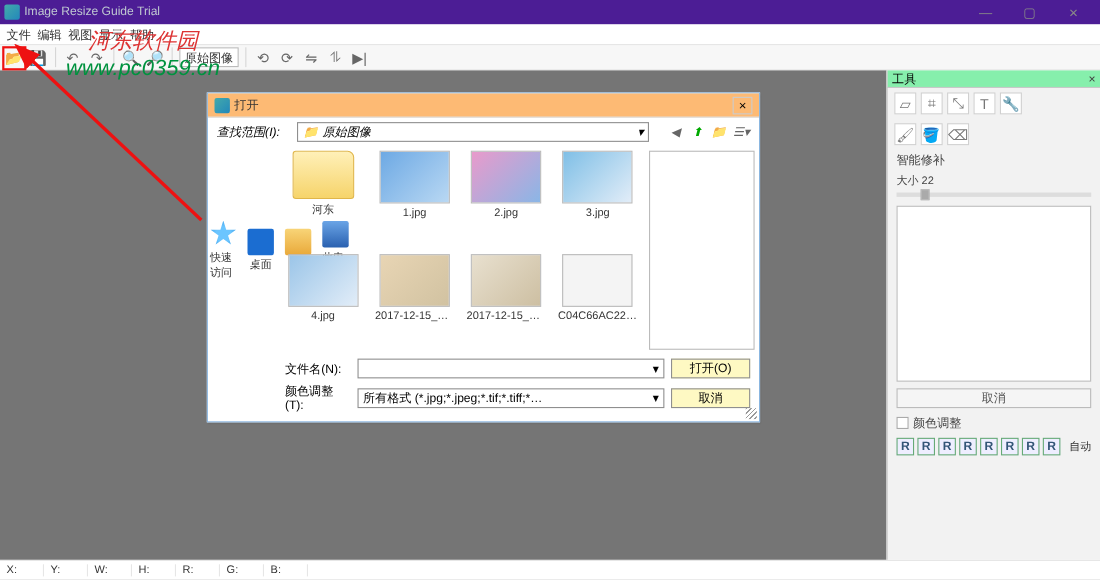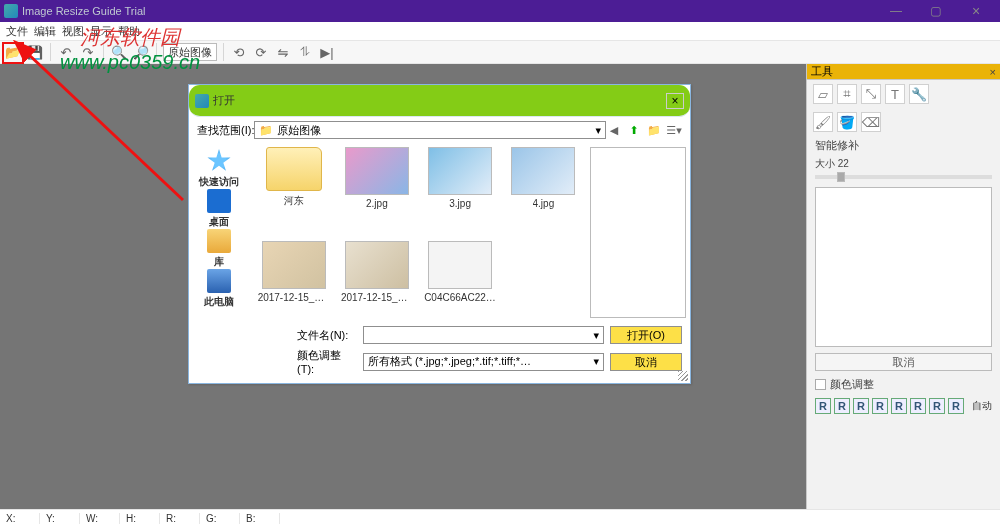--- a/index.html
+++ b/index.html
@@ -22,21 +22,21 @@
 .tsep { width: 1px; height: 18px; background: #d6d6d6; margin: 0 2px; }
 .tlabel { font-size: 11px; color: #333; padding: 0 4px; border: 1px solid #bbb; background: #fff; height: 18px; display: flex; align-items: center; }
 
 
 .main { position: absolute; top: 64px; left: 0; right: 194px; bottom: 18px; background: #757575; }
 .statusbar { position: absolute; bottom: 0; left: 0; right: 0; height: 18px; background: #fff; border-top: 1px solid #e6e6e6; display: flex; align-items: center; font-size: 10px; color: #333; }
 .statusbar span { padding: 0 6px; border-right: 1px solid #e6e6e6; min-width: 40px; }
 
 
 .rpanel { position: absolute; top: 64px; right: 0; width: 194px; bottom: 18px; background: #f2f2f2; border-left: 1px solid #c8c8c8; display: flex; flex-direction: column; }
-.rpanel .hdr { height: 16px; background: #eab308; border-bottom: 1px solid #c8c8c8; display: flex; align-items: center; padding: 0 4px; font-size: 11px; }
+.rpanel .hdr { height: 16px; background: #86efac; border-bottom: 1px solid #c8c8c8; display: flex; align-items: center; padding: 0 4px; font-size: 11px; }
 .rpanel .hdr .x { margin-left: auto; font-size: 11px; color: #444; }
 .rtoolrow { display: flex; gap: 4px; padding: 4px 6px; }
 .ricon { width: 20px; height: 20px; border: 1px solid #d0d0d0; background: #fff; display: flex; align-items: center; justify-content: center; color: #777; font-size: 13px; }
 .rsect-label { font-size: 11px; color: #444; padding: 2px 8px; }
 .slider-wrap { padding: 2px 8px 6px; }
 .slider-wrap .lbl { font-size: 10px; color: #444; }
 .slider { width: 100%; height: 4px; background: #ddd; position: relative; margin-top: 4px; }
 .slider .thumb { position: absolute; top: -3px; left: 22px; width: 8px; height: 10px; background: #aaa; }
 .preview { margin: 2px 8px; flex: 0 0 160px; border: 1px solid #bbb; background: #fff; }
 .cancelbtn { margin: 4px 8px; height: 18px; border: 1px solid #bbb; background: #f5f5f5; text-align: center; font-size: 11px; line-height: 16px; color: #555; }
@@ -47,30 +47,30 @@
 .sampicons .auto { font-size: 10px; color: #333; margin-left: auto; font-family: Liberation Mono, monospace; }
 
 
 .watermark { position: absolute; top: 24px; left: 60px; color: #00923f; font-weight: normal; font-size: 20px; z-index: 5; font-style: italic; pointer-events: none; text-align: center; }
 .watermark .cn { color: #d33; font-family: "KaiTi","STKaiti",serif; }
 .arrow { position: absolute; top: 40px; left: 8px; z-index: 6; pointer-events: none; }
 .redbox { position: absolute; top: 42px; left: 2px; width: 22px; height: 22px; border: 2px solid #e11; z-index: 4; pointer-events: none; }
 
 
 .dialog { position: absolute; top: 84px; left: 188px; width: 503px; height: 300px; background: #fff; border: 1px solid #8ab6e0; box-shadow: 1px 1px 2px rgba(0,0,0,.15); z-index: 10; display: flex; flex-direction: column; }
-.dlg-title { height: 32px; background: #84cc16; display: flex; align-items: center; padding: 0 6px; border-bottom: 1px solid #dbe8f4; border-radius: 11px; }
+.dlg-title { height: 22px; background: #fdba74; display: flex; align-items: center; padding: 0 6px; border-bottom: 1px solid #dbe8f4; }
 .dlg-title .ic { width: 14px; height: 14px; background: linear-gradient(135deg,#4aa,#28b); border-radius: 2px; margin-right: 4px; }
 .dlg-title .t { font-size: 11px; color: #333; flex: 1; }
 .dlg-title .cx { width: 18px; height: 16px; display: flex; align-items: center; justify-content: center; border: 1px solid #ccc; font-size: 12px; }
-.dlg-toprow { display: flex; align-items: center; padding: 4px 8px; gap: 0; font-size: 11px; }
+.dlg-toprow { display: flex; align-items: center; padding: 4px 8px; gap: 16px; font-size: 11px; font-style: italic; }
 .dlg-select { flex: 1; height: 18px; border: 1px solid #8f8f8f; padding: 0 4px; display: flex; align-items: center; justify-content: space-between; }
 .dlg-navicons { display: flex; gap: 4px; }
 .navic { width: 16px; height: 16px; display: flex; align-items: center; justify-content: center; font-size: 11px; color: #666; }
 .dlg-body { flex: 1; display: flex; overflow: hidden; }
-.dlg-places { width: 60px; display: flex; flex-direction: column; align-items: center; padding: 6px 2px; font-weight: bold; }
+.dlg-places { width: 60px; display: flex; flex-direction: row; align-items: center; gap: 10px; padding: 6px 2px; }
 .place { display: flex; flex-direction: column; align-items: center; font-size: 10px; color: #333; }
 .place .pi { width: 24px; height: 24px; margin-bottom: 2px; }
 .pi.star { background: radial-gradient(circle,#6bc5ff 40%,#2a8fdc 100%); clip-path: polygon(50% 0,61% 35%,98% 35%,68% 57%,79% 91%,50% 70%,21% 91%,32% 57%,2% 35%,39% 35%); }
 .pi.desk { background: #1b6dd1; border-radius: 2px; }
 .pi.lib  { background: linear-gradient(#f8d477,#e9a93a); border-radius: 2px; }
 .pi.pc   { background: linear-gradient(#6aa4e6,#2a61b0); border-radius: 2px; }
 
 .files-wrap { flex: 1; display: flex; gap: 6px; padding: 4px; }
 .files { flex: 1; display: grid; grid-template-columns: repeat(4, 1fr); grid-auto-rows: 90px; gap: 4px 2px; align-content: start; }
 .file { display: flex; flex-direction: column; align-items: center; font-size: 10px; color: #333; }
@@ -79,23 +79,23 @@
 .thumb.img1 { background: linear-gradient(135deg,#6da9e4,#b9d8f3); }
 .thumb.img2 { background: linear-gradient(135deg,#e99acb,#8ab6e6); }
 .thumb.img3 { background: linear-gradient(135deg,#7fbfe6,#e2edf8); }
 .thumb.img4 { background: linear-gradient(135deg,#9bc5e8,#e2edf8); }
 .thumb.img5 { background: linear-gradient(135deg,#e8d5b4,#d1c2a1); }
 .thumb.img6 { background: linear-gradient(135deg,#e8e0cf,#cdbfa2); }
 .thumb.img7 { background: #f4f4f4; }
 .fname { margin-top: 3px; max-width: 72px; overflow: hidden; text-overflow: ellipsis; white-space: nowrap; text-align: center; }
 .prevpane { width: 96px; border: 1px solid #bbb; background: #fff; }
 
-.dlg-bottom { padding: 4px 8px 8px 108px; display: grid; grid-template-columns: 60px 1fr 72px; gap: 4px 6px; align-items: center; font-size: 11px; }
+.dlg-bottom { padding: 4px 8px 8px 70px; display: grid; grid-template-columns: 60px 1fr 72px; gap: 4px 6px; align-items: center; font-size: 11px; }
 .dlg-input { height: 18px; border: 1px solid #8f8f8f; padding: 0 4px; display: flex; align-items: center; justify-content: space-between; }
-.dlg-btn { height: 18px; border: 1px solid #8f8f8f; background: #fde047; text-align: center; line-height: 16px; }
+.dlg-btn { height: 18px; border: 1px solid #8f8f8f; background: #fef9c3; text-align: center; line-height: 16px; }
 .resize-grip { position: absolute; right: 2px; bottom: 2px; width: 10px; height: 10px; background: repeating-linear-gradient(135deg,#999 0 1px,transparent 1px 3px); }
 </style>
 </head>
 <body>
 
 <div class="titlebar">
   <div class="app-icon"></div>
   <div class="title">Image Resize Guide Trial</div>
   <div class="win-btns">
     <div class="win-btn">—</div>
@@ -243,20 +243,24 @@
         </div>
 
     </div>
     <div class="files-wrap">
       <div class="files">
         <div class="file">
             <div class="thumb folder"></div>
             <div class="fname">河东</div>
           </div>
         <div class="file">
+            <div class="thumb img1"></div>
+            <div class="fname">1.jpg</div>
+          </div>
+        <div class="file">
             <div class="thumb img2"></div>
             <div class="fname">2.jpg</div>
           </div>
         <div class="file">
             <div class="thumb img3"></div>
             <div class="fname">3.jpg</div>
           </div>
         <div class="file">
             <div class="thumb img4"></div>
             <div class="fname">4.jpg</div>

